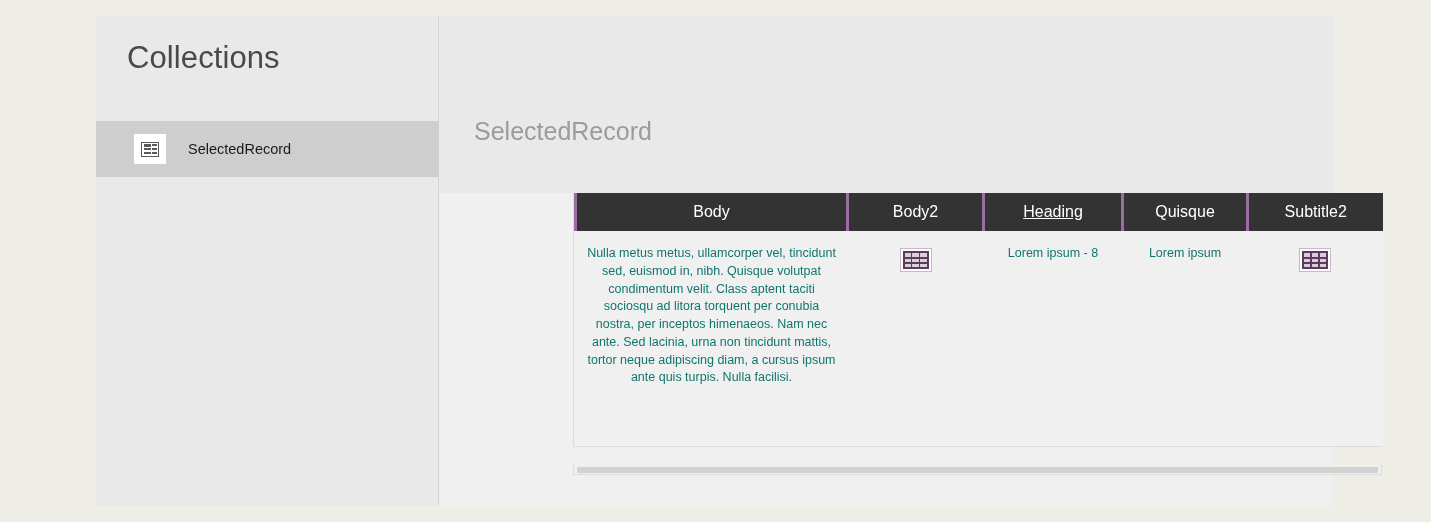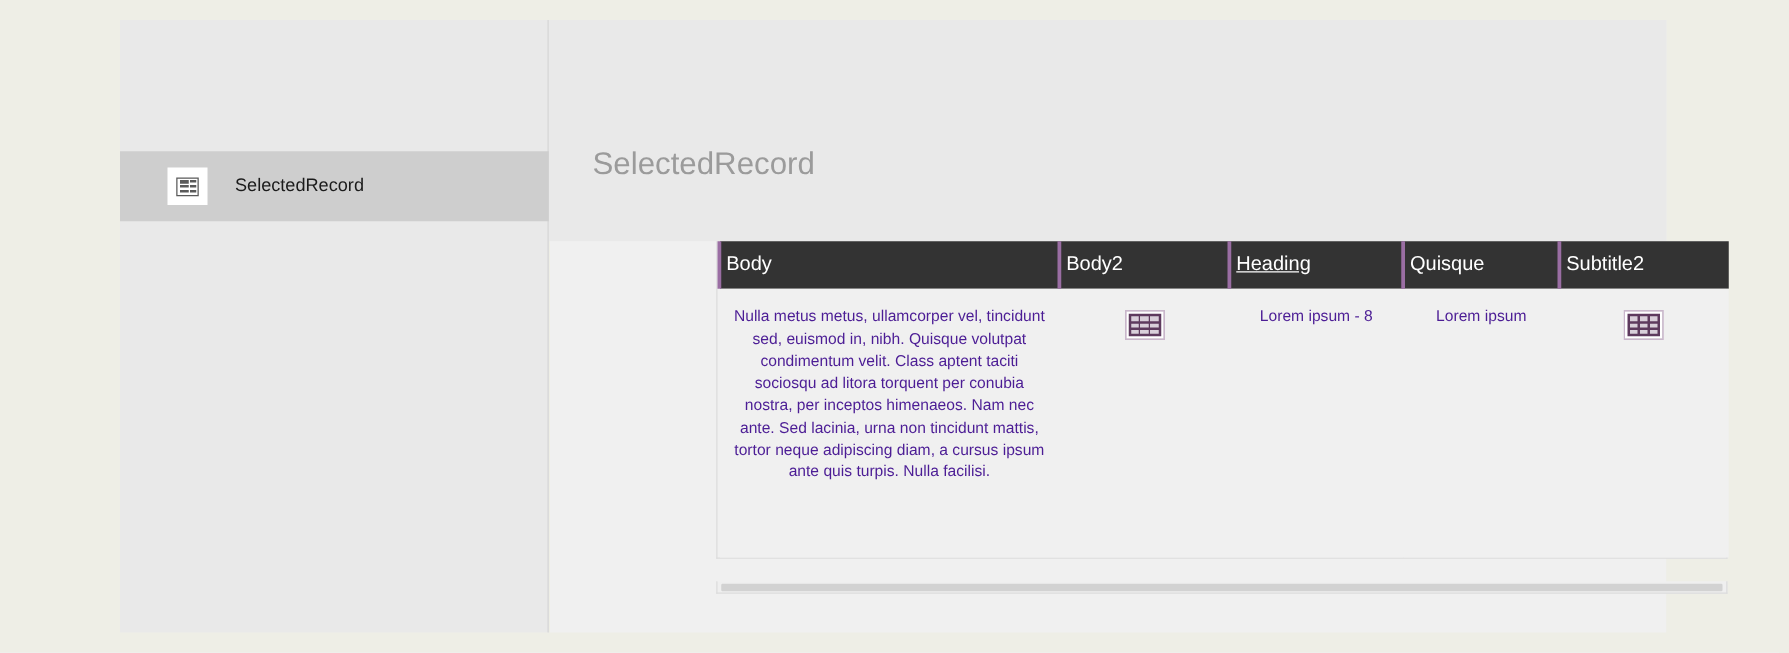--- a/index.html
+++ b/index.html
@@ -129,32 +129,32 @@
     table-layout: fixed;
     width: 807px;
   }
 
   table#records thead th {
     background: #333333;
     color: #ffffff;
     font-size: 16px;
     font-weight: 400;
     height: 38px;
-    text-align: left;
+    text-align: center;
     border-left: 3px solid #9a6ea3;
     padding: 0 4px;
     white-space: nowrap;
   }
 
   table#records tbody td {
     background: #f0f0f0;
     vertical-align: top;
     padding: 14px 10px 10px;
     font-size: 12.5px;
-    color: #4c1d95;
+    color: #0f766e;
     text-align: center;
     line-height: 1.42;
     height: 215px;
   }
 
   
   .col-body     { width: 272px; }
   .col-body2    { width: 136px; }
   .col-heading  { width: 139px; text-decoration: underline; }
   .col-subtitle { width: 125px; }
@@ -230,20 +230,21 @@
 </style>
 </head>
 <body>
 
 <div id="app-window">
 
   <div class="top-band"></div>
 
   <div id="sidebar">
 
+    <div id="collections-title">Collections</div>
 
     <div class="sidebar-item">
       <span class="icon-box">
         <span class="record-glyph">
           <span class="left-col">
               <i></i>
               <i></i>
               <i></i>
             </span>
           <span class="right-col">

